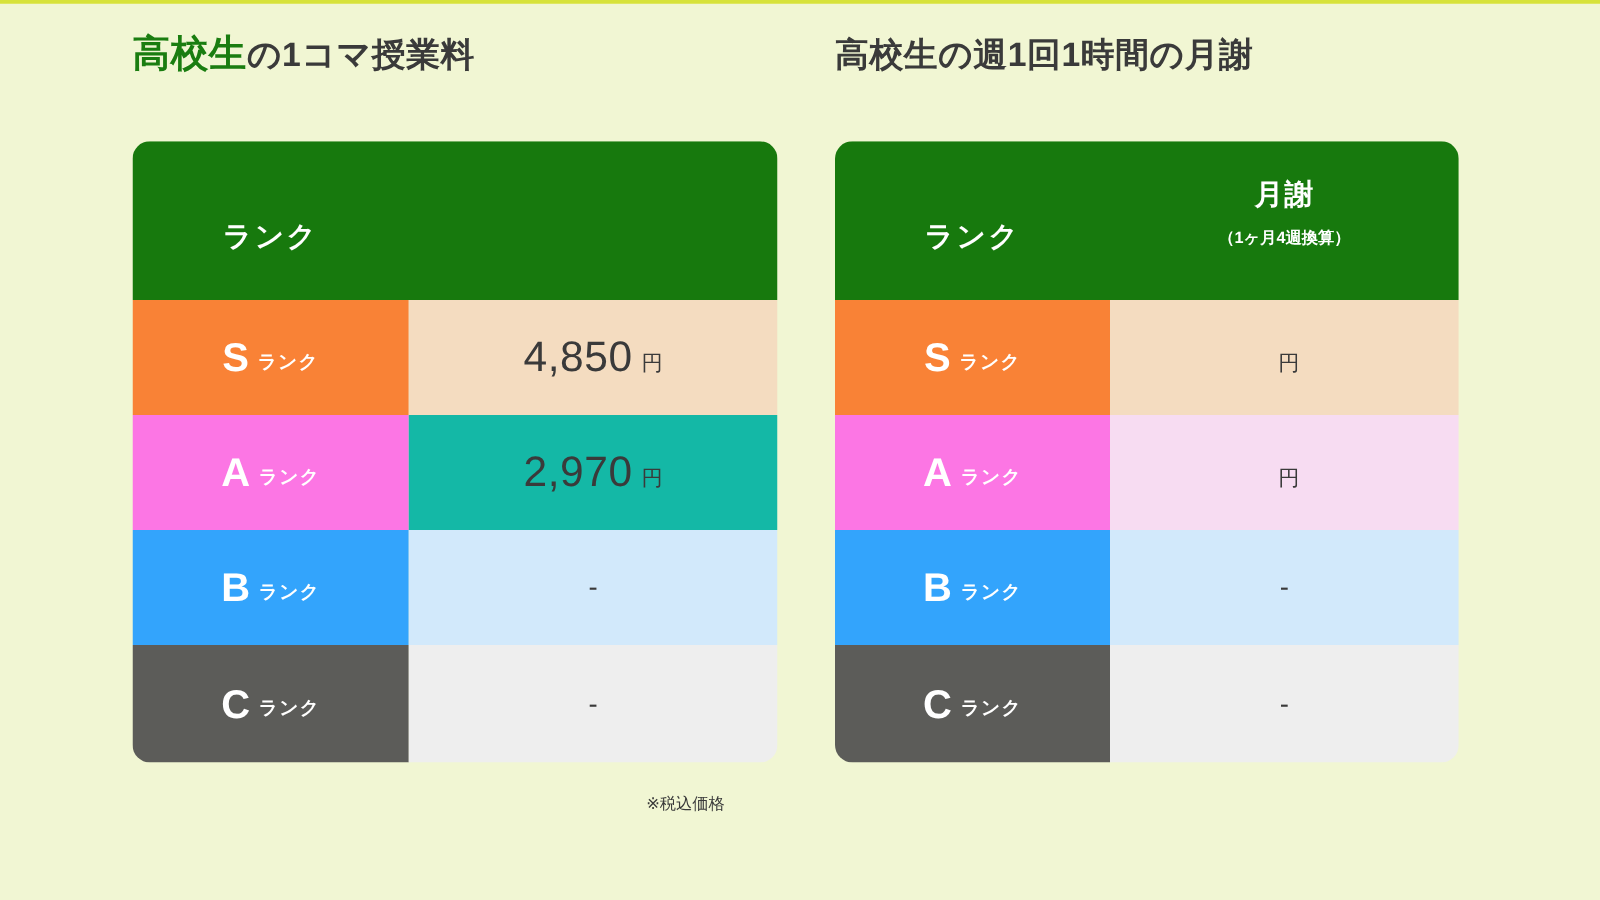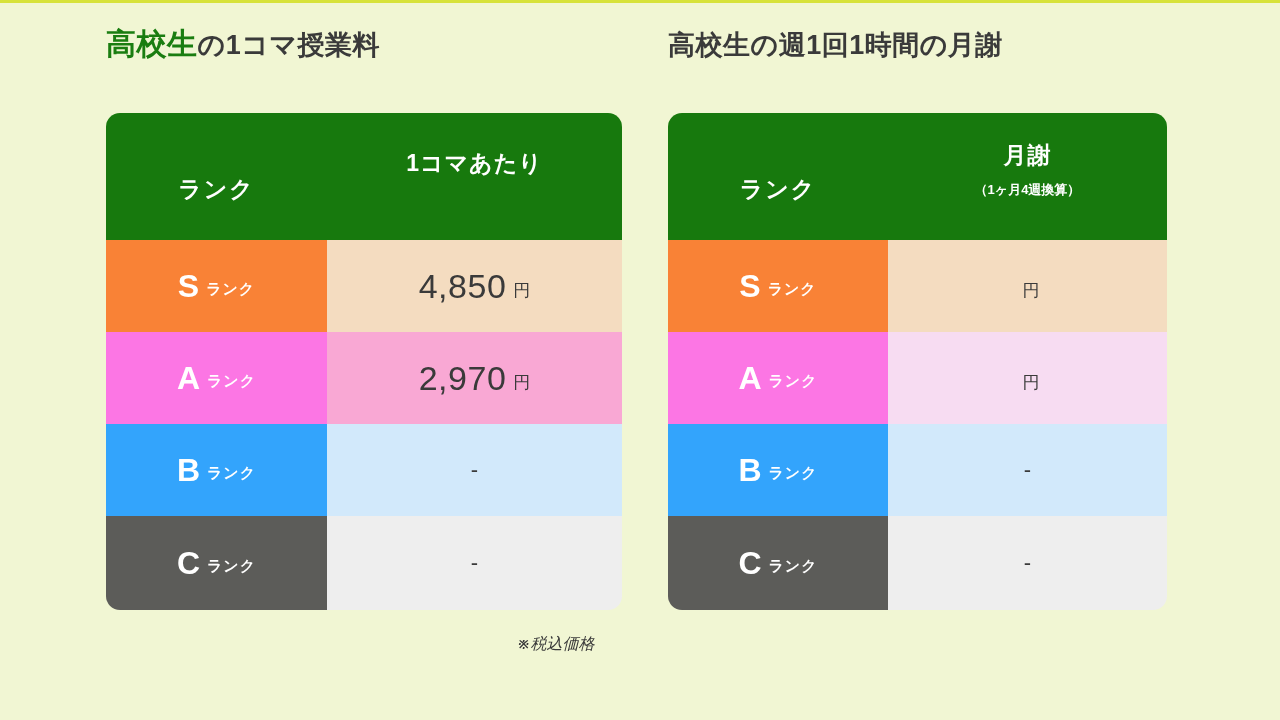--- a/index.html
+++ b/index.html
@@ -153,23 +153,22 @@
   }
   .cell-value .dash {
     font-size: 22px;
     color: #3a3a3a;
     position: relative;
     left: 0px;
   }
 
   .footnote {
     position: absolute;
-    font-size: 16px;
+    font-size: 13px;
     color: #3a3a3a;
-    font-style: italic;
   }
   .panel-left  .footnote { top: 610px; left: 411px; }
 </style>
 </head>
 <body>
 
 <div class="top-rule"></div>
 
 <div class="stage">
 
@@ -178,42 +177,39 @@
     <div class="panel-title">
       <span class="hl">高校生</span><span>の1コマ授業料</span>
     </div>
 
     <div class="rank-table">
 
       <div class="thead">
         <div class="th-rank">
           <span class="th-label">ランク</span>
         </div>
-        <div class="th-value single">
-          <span class="th-label">1コマあたり</span>
-        </div>
       </div>
 
       <div class="trow">
         <div class="cell-rank" style="background:#f98236">
           <span class="rank-letter">S</span>
           <span class="rank-word">ランク</span>
         </div>
         <div class="cell-value" style="background:#f4dcc0">
           <span class="amount">4,850</span>
           <span class="yen">円</span>
         </div>
       </div>
 
       <div class="trow">
         <div class="cell-rank" style="background:#fc76e4">
           <span class="rank-letter">A</span>
           <span class="rank-word">ランク</span>
         </div>
-        <div class="cell-value" style="background:#f9a8d4">
+        <div class="cell-value" style="background:#14b8a6">
           <span class="amount">2,970</span>
           <span class="yen">円</span>
         </div>
       </div>
 
       <div class="trow">
         <div class="cell-rank" style="background:#33a4fc">
           <span class="rank-letter">B</span>
           <span class="rank-word">ランク</span>
         </div>

